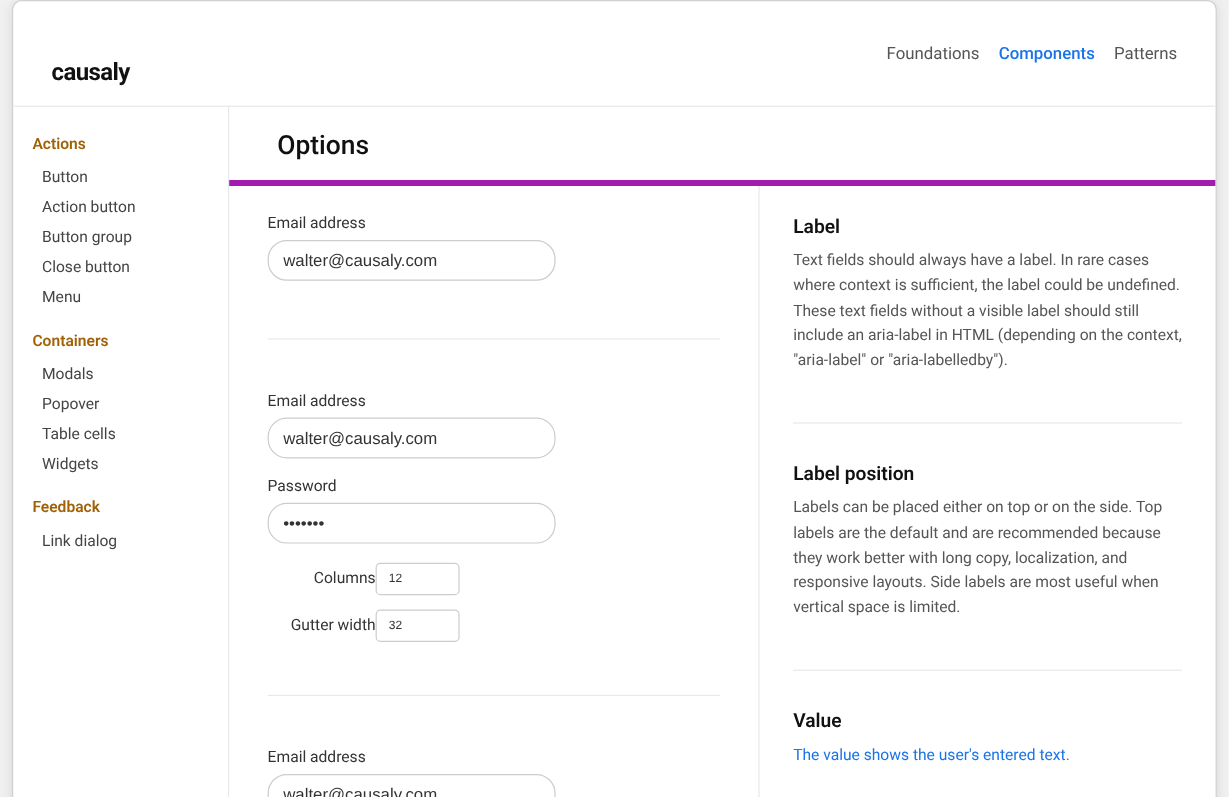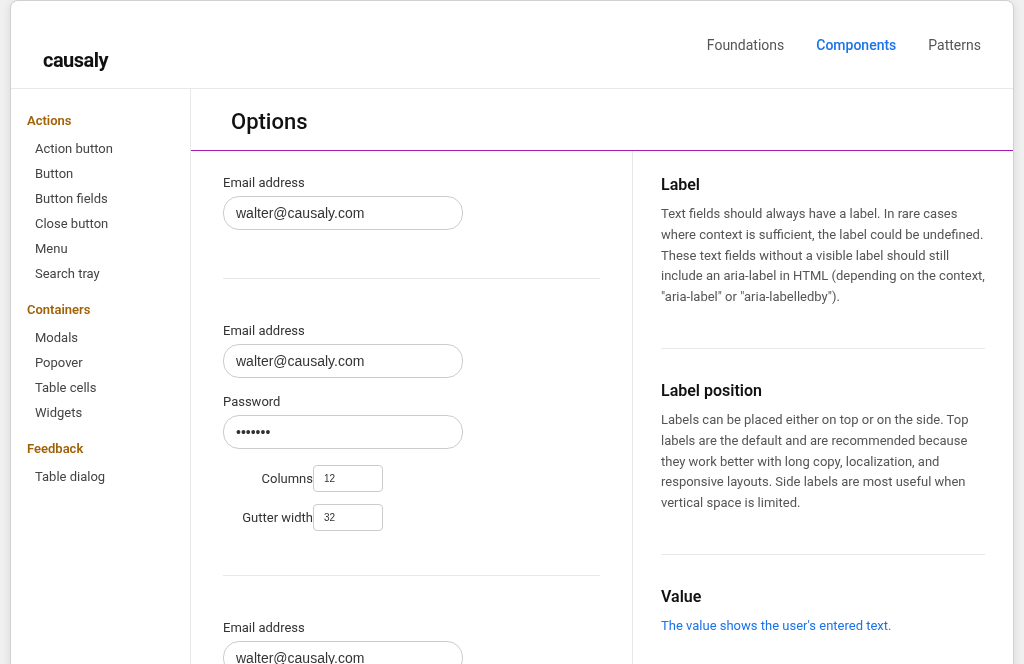--- a/index.html
+++ b/index.html
@@ -29,21 +29,21 @@
     }
     .logo {
       font-size: 20px;
       font-weight: 700;
       color: #111;
       letter-spacing: -0.5px;
       margin-top: 31px;
     }
     .nav {
       display: flex;
-      gap: 32px;
+      gap: 16px;
       align-items: center;
     }
     .nav-item {
       font-size: 14px;
       color: #555;
       cursor: pointer;
       text-decoration: none;
     }
     .nav-item.active {
       color: #1a73e8;
@@ -76,21 +76,21 @@
       border-radius: 4px;
     }
     
     .page-content {
       flex: 1;
       display: flex;
       flex-direction: column;
     }
     .page-header {
       padding: 20px 40px 16px;
-      border-bottom: 1px solid #a21caf;
+      border-bottom: 5px solid #a21caf;
     }
     .page-title {
       font-size: 22px;
       font-weight: 500;
       color: #111;
     }
     
     .two-col {
       display: flex;
       flex: 1;
@@ -182,35 +182,34 @@
       <a class="nav-item">Foundations</a>
       <a class="nav-item active">Components</a>
       <a class="nav-item">Patterns</a>
     </nav>
   </div>
 
   <div class="main-layout">
 
     <div class="sidebar">
       <div class="sidebar-section-title">Actions</div>
+      <div class="sidebar-item">Button</div>
       <div class="sidebar-item">Action button</div>
-      <div class="sidebar-item">Button</div>
-      <div class="sidebar-item">Button fields</div>
+      <div class="sidebar-item">Button group</div>
       <div class="sidebar-item">Close button</div>
       <div class="sidebar-item">Menu</div>
-      <div class="sidebar-item">Search tray</div>
 
       <div class="sidebar-section-title">Containers</div>
       <div class="sidebar-item">Modals</div>
       <div class="sidebar-item">Popover</div>
       <div class="sidebar-item">Table cells</div>
       <div class="sidebar-item">Widgets</div>
 
       <div class="sidebar-section-title">Feedback</div>
-      <div class="sidebar-item">Table dialog</div>
+      <div class="sidebar-item">Link dialog</div>
     </div>
 
     <div class="page-content">
       <div class="page-header">
         <div class="page-title">Options</div>
       </div>
 
       <div class="two-col">
 
         <div class="demo-col">

